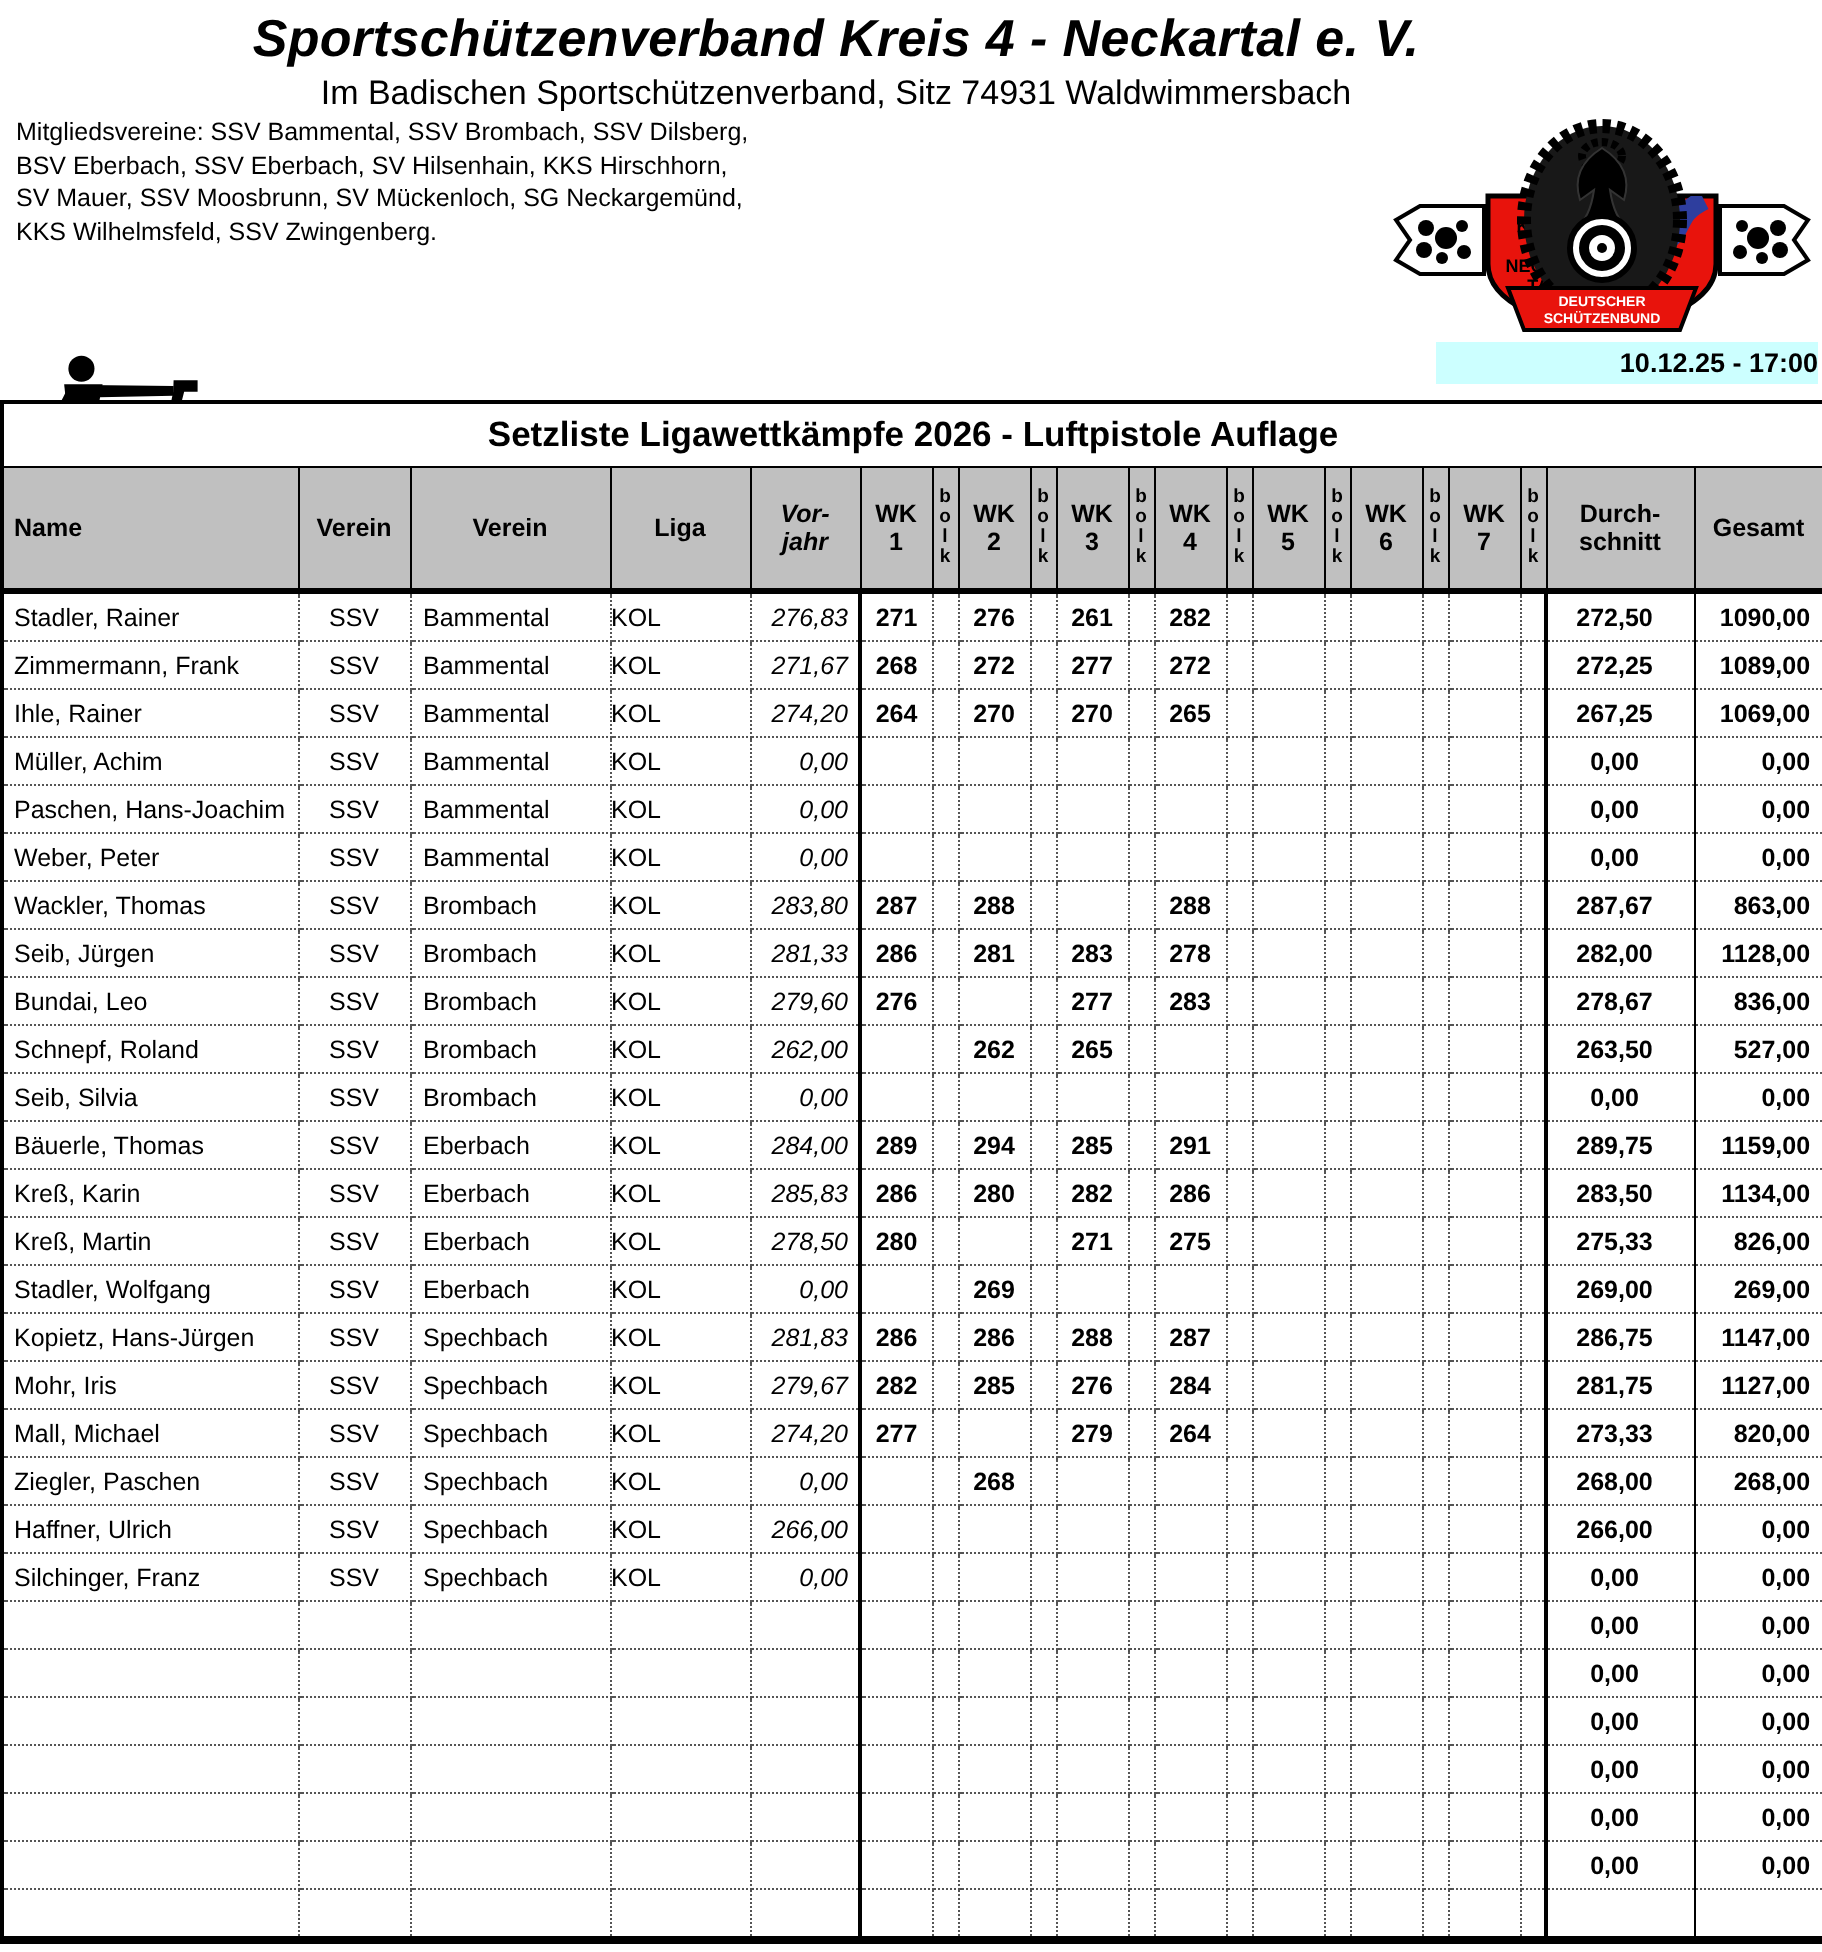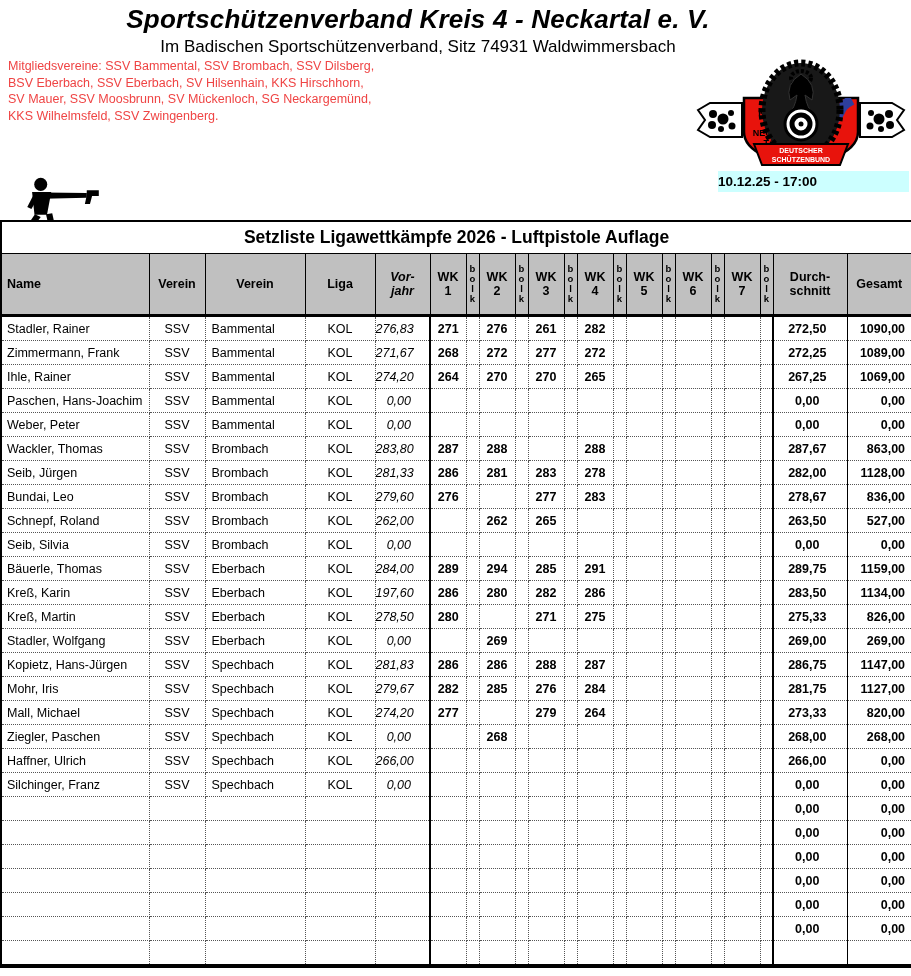--- a/index.html
+++ b/index.html
@@ -10,30 +10,30 @@
   .page-title{
     position:absolute; top:4px; left:0; width:836px; text-align:center;
     font-size:26px; font-weight:bold; font-style:italic; letter-spacing:0.2px;
   }
   .page-subtitle{
     position:absolute; top:37px; left:0; width:836px; text-align:center;
     font-size:17px;
   }
   .members{
     position:absolute; top:58px; left:8px; width:420px;
-    font-size:12.5px; line-height:16.6px; color:#ef4444;
+    font-size:12.5px; line-height:16.6px; color:#000000;
   }
   .logo-wrap{ position:absolute; top:58px; left:694px; width:214px; height:114px; }
   .date-badge{
     position:absolute; top:171px; left:718px; width:191px; height:21px;
-    background:#CCFFFF; text-align:left; line-height:21px;
+    background:#CCFFFF; text-align:right; line-height:21px;
     font-size:13.5px; font-weight:bold;
   }
   .shooter{ position:absolute; top:177px; left:10px; width:96px; height:58px; }
-  .table-wrap{ position:absolute; top:220px; left:0; width:833px;border-radius:10px; }
+  .table-wrap{ position:absolute; top:200px; left:0; width:833px;border-radius:10px; }
   table{
     border-collapse:collapse; table-layout:fixed; width:911px;
     border-left:2px solid #000; border-right:2px solid #000;
     border-bottom:4px solid #000;
   }
   td{ padding:0; overflow:hidden; white-space:nowrap; }
   tr.title-row td{
     border-top:2px solid #000; border-bottom:1px solid #000;
     height:31px; text-align:center; font-size:17.5px; font-weight:bold;
     background:#fff;
@@ -46,22 +46,22 @@
   tr.head-row td.hd-name{ text-align:left; padding-left:5px; }
   tr.head-row td.hd-vorjahr{ font-style:italic; }
   tr.head-row td.hd-bolk{ font-size:9.5px; line-height:10px; }
   tr.data-row td{
     height:23px; border-right:1px dotted #555; border-bottom:1px dotted #555;
     font-size:12.5px; background:#fff;
   }
   td.c-name{ padding-left:5px; }
   td.c-v1{ text-align:center; }
   td.c-club{ padding-left:6px; }
-  td.c-liga{ font-size:10px; text-align:center; }
-  td.c-vorjahr{ font-style:italic; font-size:11px; text-align:right; padding-right:18px; }
+  td.c-liga{ font-size:10px; text-align:left; }
+  td.c-vorjahr{ font-style:italic; font-size:11px; text-align:right; padding-right:5px; }
   td.c-wk{ background:#CCFFFF; font-weight:bold; text-align:center; }
   td.c-bolk{ background:#CCFFFF; }
   td.c-wk1{ border-left:2px solid #000; }
   td.c-avg{ border-left:2px solid #000; font-weight:bold; text-align:center; padding-right:6px; }
   td.c-total{ border-left:1px solid #000; font-weight:bold; text-align:right; padding-right:6px; border-right:none; }
 </style>
 </head>
 <body>
 
 <div class="page">
@@ -263,20 +263,43 @@
             <td class="c-wk"></td>
             <td class="c-bolk"></td>
             <td class="c-wk"></td>
             <td class="c-bolk"></td>
             <td class="c-wk"></td>
             <td class="c-bolk"></td>
             <td class="c-avg">267,25</td>
             <td class="c-total">1069,00</td>
           </tr>
           <tr class="data-row">
+            <td class="c-name">Müller, Achim</td>
+            <td class="c-v1">SSV</td>
+            <td class="c-club">Bammental</td>
+            <td class="c-liga">KOL</td>
+            <td class="c-vorjahr">0,00</td>
+            <td class="c-wk c-wk1"></td>
+            <td class="c-bolk"></td>
+            <td class="c-wk"></td>
+            <td class="c-bolk"></td>
+            <td class="c-wk"></td>
+            <td class="c-bolk"></td>
+            <td class="c-wk"></td>
+            <td class="c-bolk"></td>
+            <td class="c-wk"></td>
+            <td class="c-bolk"></td>
+            <td class="c-wk"></td>
+            <td class="c-bolk"></td>
+            <td class="c-wk"></td>
+            <td class="c-bolk"></td>
+            <td class="c-avg">0,00</td>
+            <td class="c-total">0,00</td>
+          </tr>
+          <tr class="data-row">
             <td class="c-name">Paschen, Hans-Joachim</td>
             <td class="c-v1">SSV</td>
             <td class="c-club">Bammental</td>
             <td class="c-liga">KOL</td>
             <td class="c-vorjahr">0,00</td>
             <td class="c-wk c-wk1"></td>
             <td class="c-bolk"></td>
             <td class="c-wk"></td>
             <td class="c-bolk"></td>
             <td class="c-wk"></td>
@@ -451,21 +474,21 @@
             <td class="c-wk"></td>
             <td class="c-bolk"></td>
             <td class="c-avg">289,75</td>
             <td class="c-total">1159,00</td>
           </tr>
           <tr class="data-row">
             <td class="c-name">Kreß, Karin</td>
             <td class="c-v1">SSV</td>
             <td class="c-club">Eberbach</td>
             <td class="c-liga">KOL</td>
-            <td class="c-vorjahr">197,60</td>
+            <td class="c-vorjahr">285,83</td>
             <td class="c-wk c-wk1">286</td>
             <td class="c-bolk"></td>
             <td class="c-wk">280</td>
             <td class="c-bolk"></td>
             <td class="c-wk">282</td>
             <td class="c-bolk"></td>
             <td class="c-wk">286</td>
             <td class="c-bolk"></td>
             <td class="c-wk"></td>
             <td class="c-bolk"></td>

